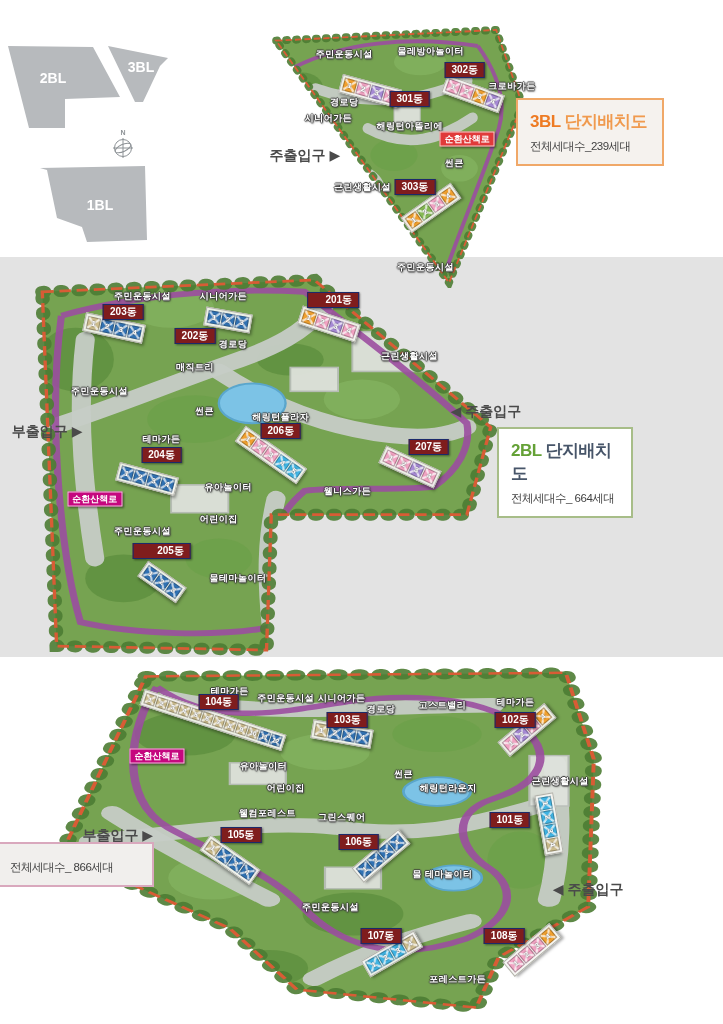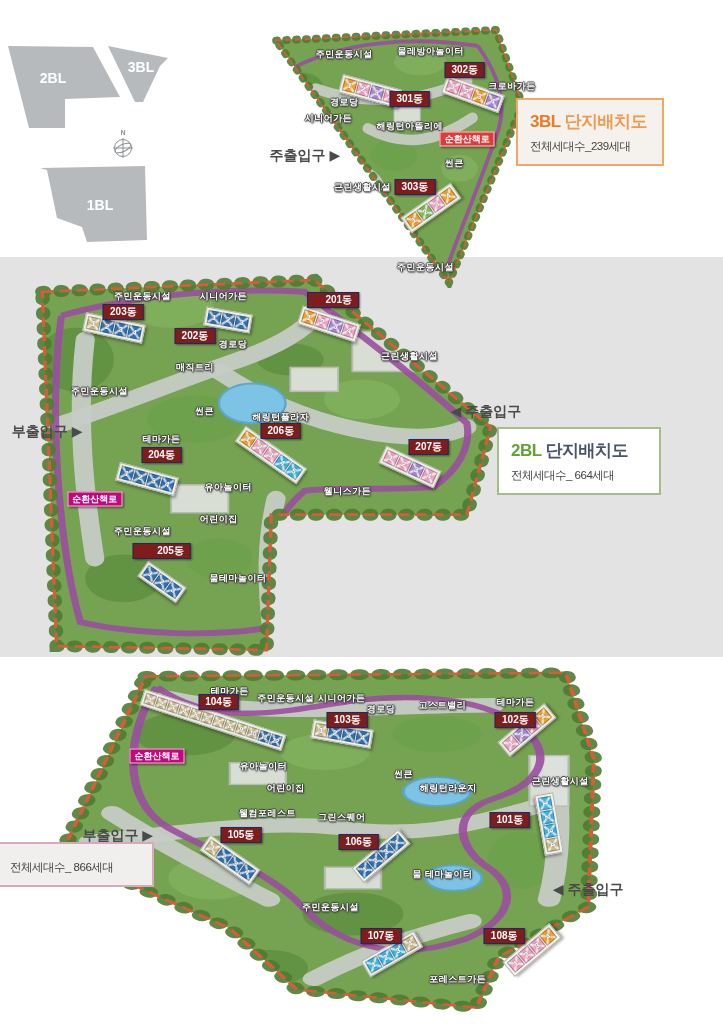--- a/index.html
+++ b/index.html
@@ -24,21 +24,21 @@
     background-image:
       linear-gradient(to bottom right,transparent 44%,rgba(255,255,255,.7) 44%,rgba(255,255,255,.7) 56%,transparent 56%),
       linear-gradient(to bottom left,transparent 44%,rgba(255,255,255,.7) 44%,rgba(255,255,255,.7) 56%,transparent 56%);}
   .u-o{background-color:#f2a12e}.u-p{background-color:#f2a3c3}.u-v{background-color:#a78ad6}
   .u-b{background-color:#3072b4}.u-c{background-color:#3fb4e4}.u-t{background-color:#cdbd8d}
   .u-g{background-color:#87bb55}
   .tbox{position:absolute;padding:10px 12px;z-index:8;box-sizing:border-box;}
   .tb-line{font-size:17px;font-weight:700;letter-spacing:-.5px;}
   .tb-sub{font-size:11.5px;color:#3f3f3f;margin-top:6px;letter-spacing:-.5px;}
   #tb3{left:516px;top:98px;width:148px;}
-  #tb2{left:497px;top:427px;width:164px;}
+  #tb2{left:497px;top:427px;width:136px;}
   #tb1{left:-4px;top:842px;width:158px;}
 </style>
 </head>
 <body>
 
 <div class="page">
   <div class="band"></div>
   <div id="locator"><svg viewBox="0 0 240 225" style="width:100%;height:100%">
         <polygon points="3,16 88,17 115,67 60,69 60,98 24,98" fill="#b7babd"></polygon>
         <polygon points="103,16 163,28 155,36 138,72 130,72" fill="#b7babd"></polygon>

